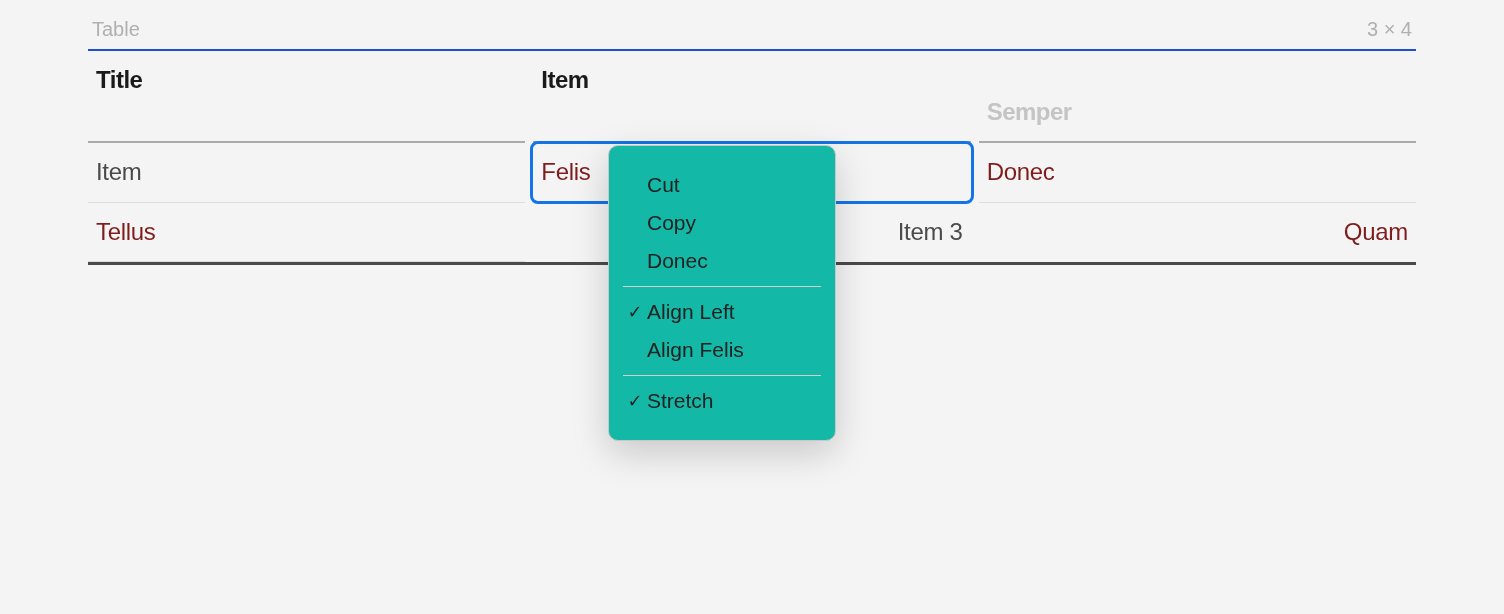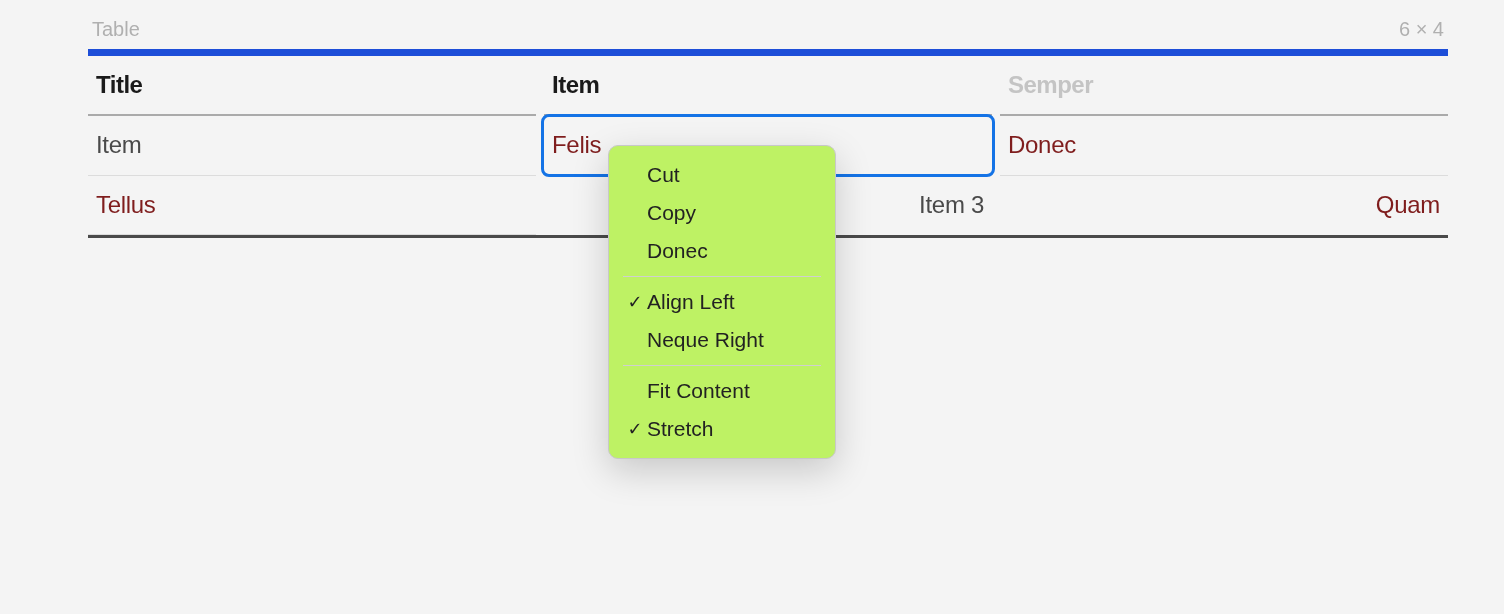--- a/index.html
+++ b/index.html
@@ -8,31 +8,31 @@
       padding: 0;
     }
     body {
       background: #f4f4f4;
       font-family: -apple-system, BlinkMacSystemFont, "Helvetica Neue", Arial, sans-serif;
       width: 1504px;
       height: 614px;
       position: relative;
     }
     .container {
-      padding: 18px 56px 0 88px;
+      padding: 18px 88px 0 88px;
     }
     .meta-row {
       display: flex;
       justify-content: space-between;
       font-size: 20px;
       color: #b0b0b0;
       padding: 0 4px 8px 4px;
     }
     .table-wrap {
-      border-top: 7px solid #1d4ed8;
+      border-top: 2px solid #1d4ed8;
       border-bottom: 3px solid #4a4a4a;
     }
     .table {
       display: grid;
       grid-template-columns: repeat(3, 1fr);
       column-gap: 8px;
     }
     .cell {
       padding: 16px 8px 16px 8px;
       font-size: 24px;
@@ -43,20 +43,21 @@
     .header-cell {
       font-family: "Helvetica Neue", Arial, sans-serif;
       font-weight: 800;
       font-stretch: condensed;
       letter-spacing: -0.5px;
       color: #1a1a1a;
       border-bottom: 2px solid #aaa;
     }
     .header-cell.dim {
       color: #c4c4c4;
+      margin-top: 32px;
     }
     .body-cell {
       color: #4a4a4a;
       font-stretch: condensed;
       letter-spacing: -0.3px;
     }
     .body-cell.dim {
       color: #7f1d1d;
     }
     .last-row {
@@ -73,25 +74,25 @@
       right: -3px;
       bottom: -2px;
       border: 3px solid #1473e6;
       border-radius: 8px;
       pointer-events: none;
     }
     .context-menu {
       position: absolute;
       top: 145px;
       left: 608px;
-      background: #bef264;
+      background: #14b8a6;
       border: 1px solid #c8c8c8;
       border-radius: 10px;
       box-shadow: 0 12px 36px rgba(0,0,0,0.18);
-      padding: 10px 0;
+      padding: 20px 0;
       min-width: 228px;
       font-size: 21px;
       color: #222;
     }
     .menu-item {
       display: flex;
       align-items: center;
       padding: 7px 18px 7px 14px;
       cursor: default;
     }
@@ -108,21 +109,21 @@
       background: #cfcfcf;
       margin: 6px 14px;
     }
   </style>
 </head>
 <body>
 
 <div class="container">
   <div class="meta-row">
     <span>Table</span>
-    <span>6 × 4</span>
+    <span>3 × 4</span>
   </div>
 
   <div class="table-wrap">
     <div class="table" id="the-table">
         <div class="cell header-cell">Title</div>
         <div class="cell header-cell">Item</div>
         <div class="cell header-cell dim">Semper</div>
         <div class="cell body-cell"><span>Item</span></div>
         <div class="cell body-cell dim selected-cell"><span>Felis</span><div class="selection-box"></div></div>
         <div class="cell body-cell dim"><span>Donec</span></div>
@@ -146,24 +147,20 @@
       <span class="menu-check"></span>
       <span>Donec</span>
     </div>
     <div class="menu-divider"></div>
     <div class="menu-item">
       <span class="menu-check">✓</span>
       <span>Align Left</span>
     </div>
     <div class="menu-item">
       <span class="menu-check"></span>
-      <span>Neque Right</span>
+      <span>Align Felis</span>
     </div>
     <div class="menu-divider"></div>
-    <div class="menu-item">
-      <span class="menu-check"></span>
-      <span>Fit Content</span>
-    </div>
     <div class="menu-item">
       <span class="menu-check">✓</span>
       <span>Stretch</span>
     </div>
   </div>
 
 </body></html>

